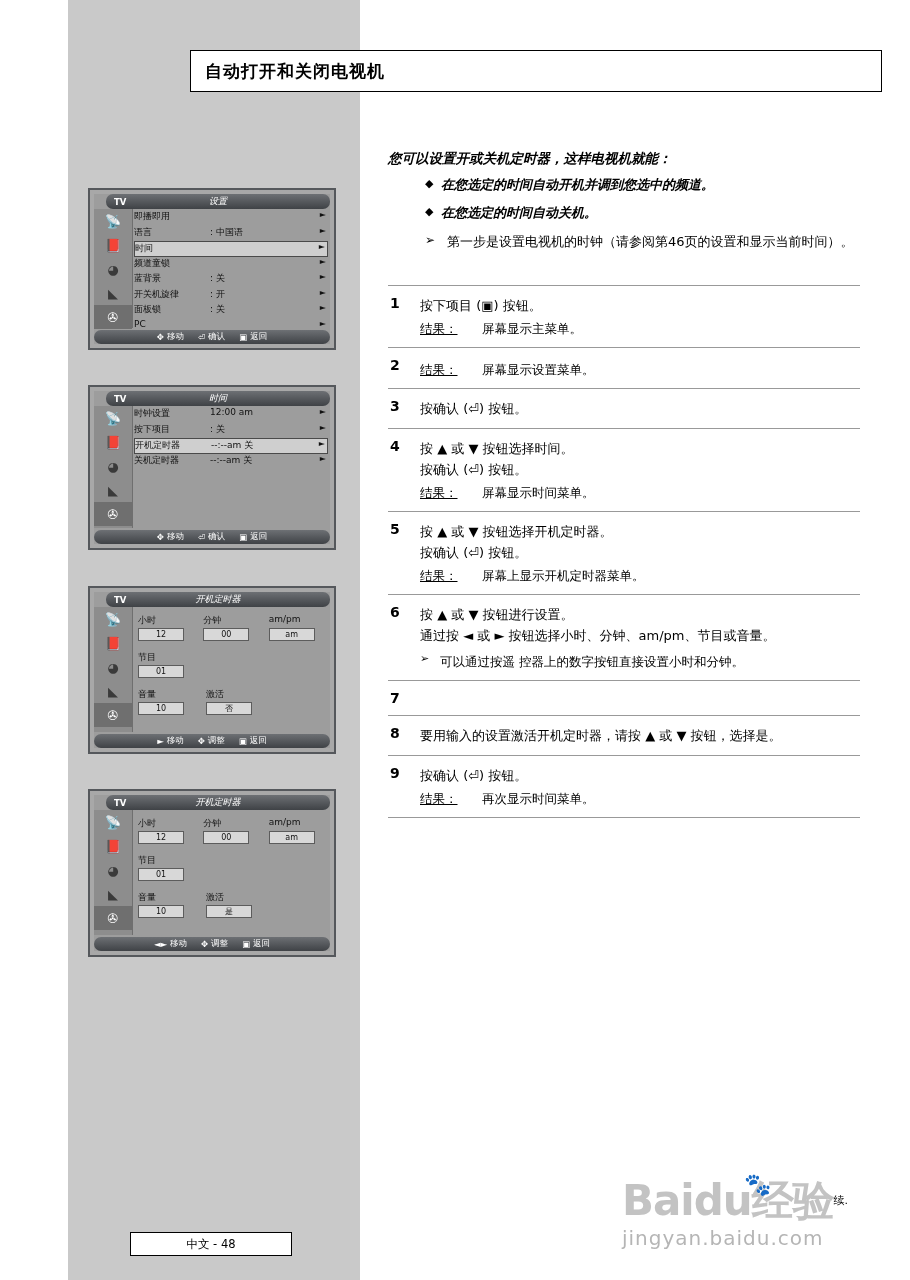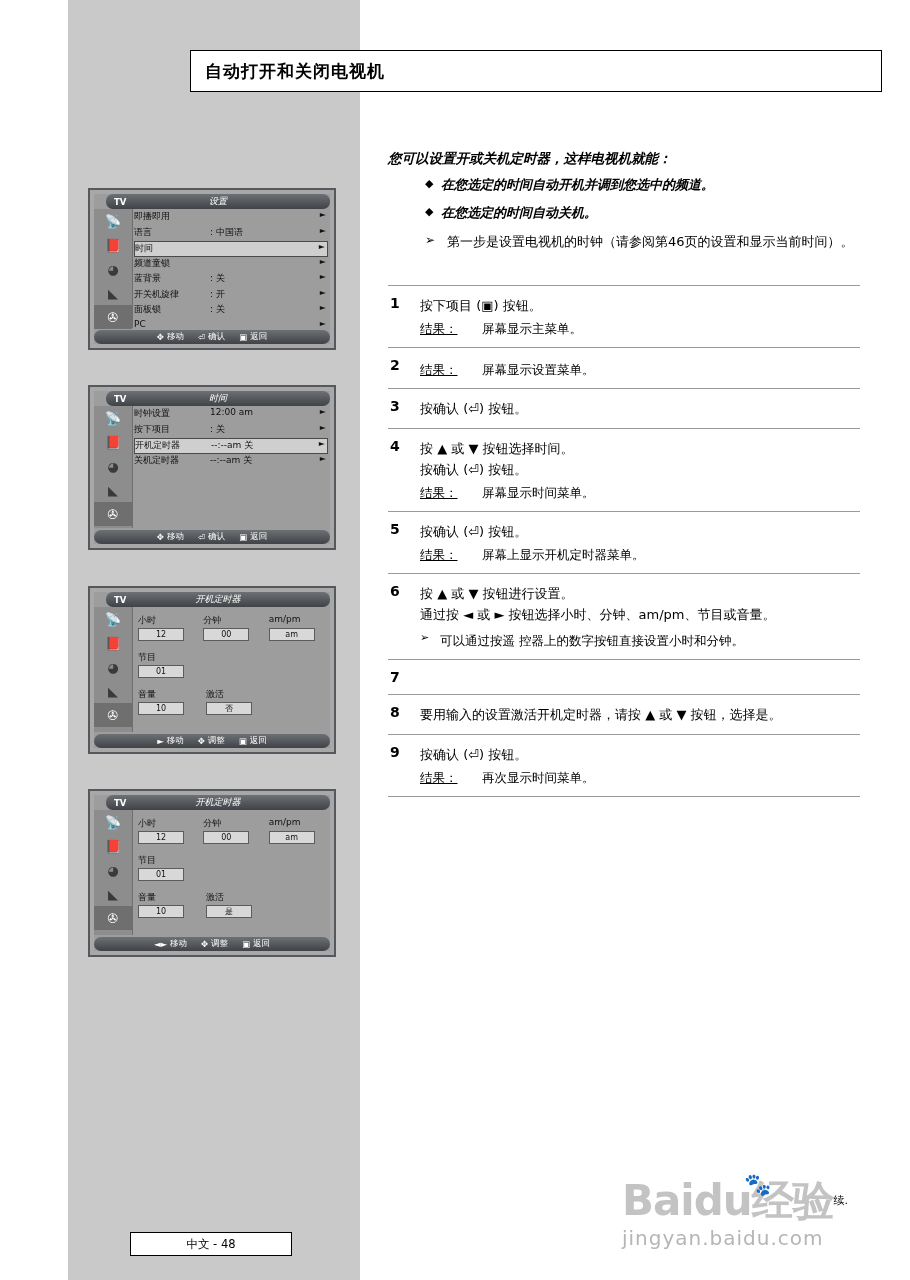--- a/index.html
+++ b/index.html
@@ -208,20 +208,21 @@
         <div class="result-line">
           <div class="result-lbl">结果：</div>
           <div class="result-val">屏幕显示时间菜单。</div>
         </div>
       </div>
     </div>
 
     <div class="step">
       <div class="step-num">5</div>
       <div class="step-body">
+        <div class="step-line">按 ▲ 或 ▼ 按钮选择开机定时器。</div>
         <div class="step-line">按确认 (⏎) 按钮。</div>
         <div class="result-line">
           <div class="result-lbl">结果：</div>
           <div class="result-val">屏幕上显示开机定时器菜单。</div>
         </div>
       </div>
     </div>
 
     <div class="step">
       <div class="step-num">6</div>

